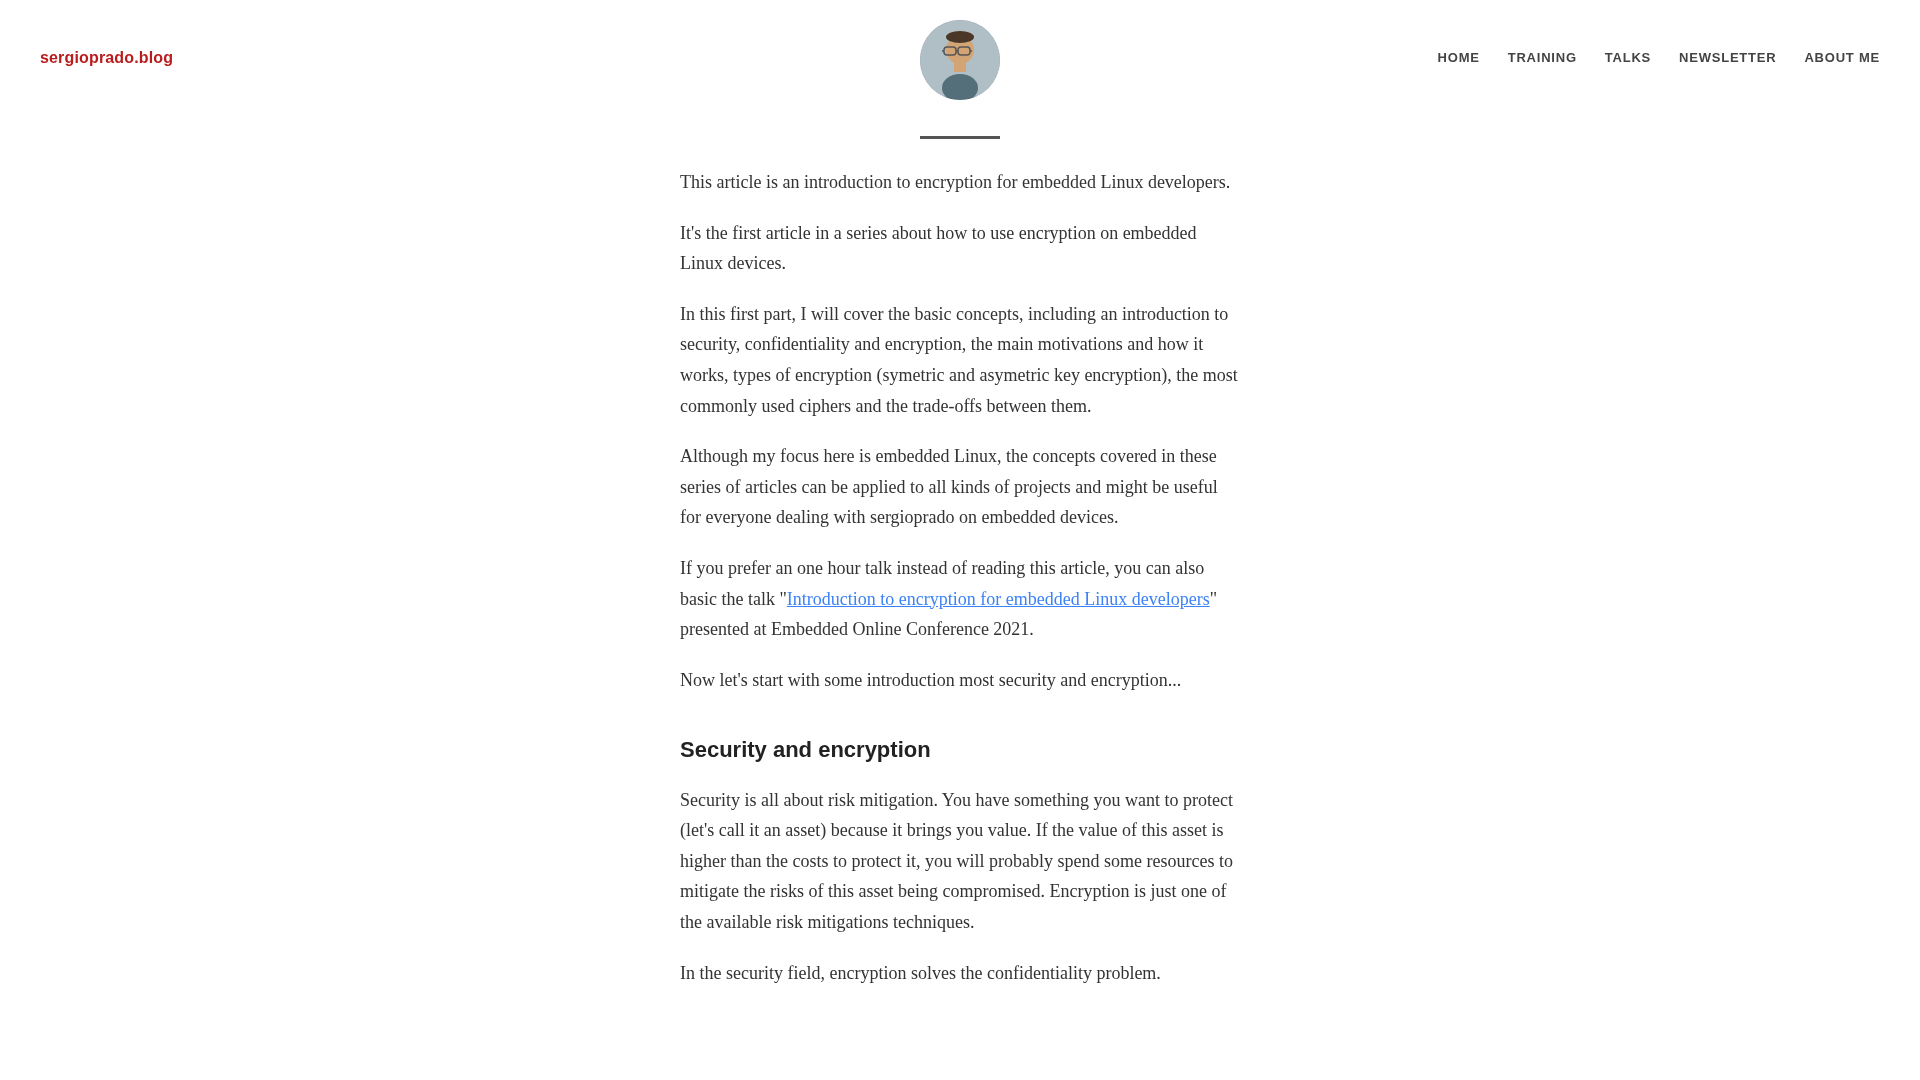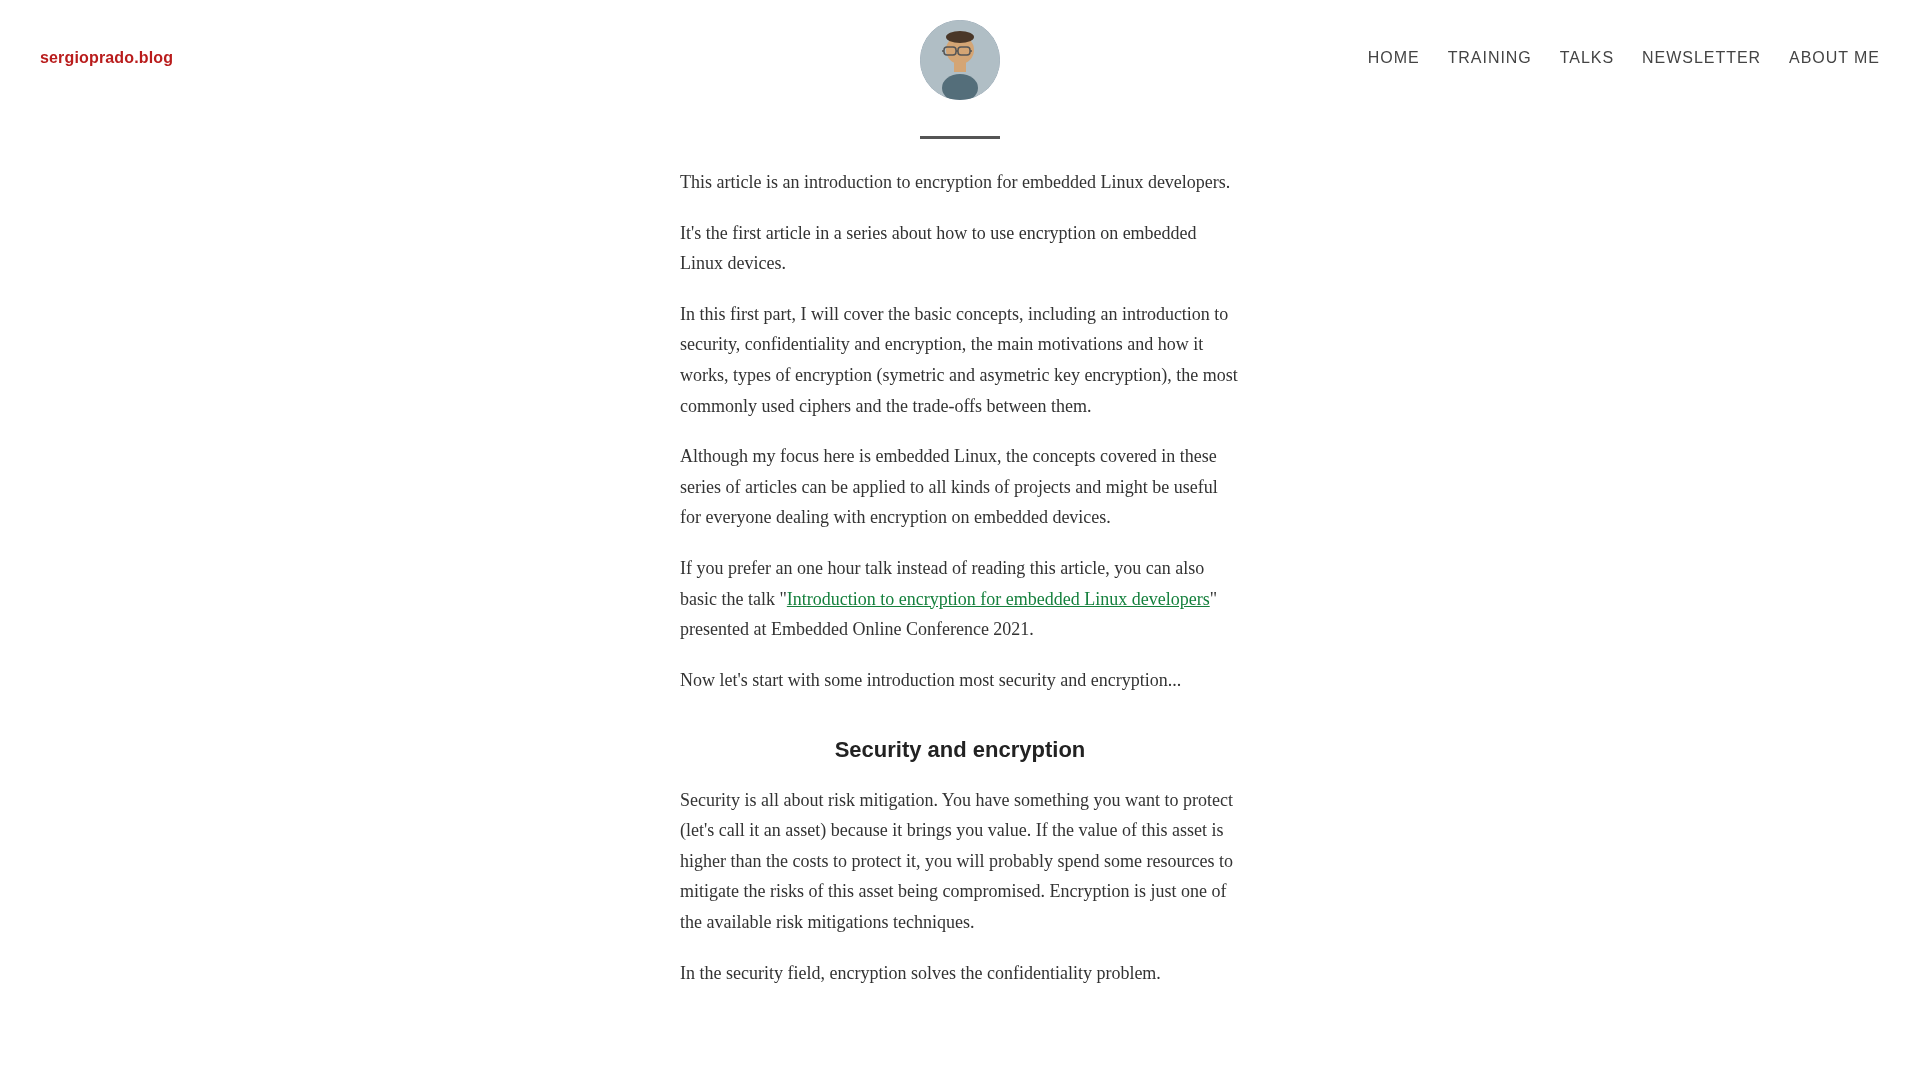--- a/index.html
+++ b/index.html
@@ -40,22 +40,22 @@
       position: absolute;
       right: 40px;
       display: flex;
       gap: 28px;
       align-items: center;
     }
 
     nav a {
       text-decoration: none;
       font-family: Arial, Helvetica, sans-serif;
-      font-size: 16px;
-      font-weight: 400;
+      font-size: 13px;
+      font-weight: 700;
       color: #444444;
       letter-spacing: 0.06em;
       text-transform: uppercase;
     }
 
     .avatar-container {
       display: flex;
       justify-content: center;
       margin-top: 4px;
     }
@@ -108,25 +108,24 @@
       line-height: 1.7;
     }
 
     .article-body h2 {
       font-family: Arial, Helvetica, sans-serif;
       font-size: 22px;
       font-weight: 700;
       color: #222222;
       margin-top: 36px;
       margin-bottom: 16px;
-      text-align: center;
     }
 
     a.inline-link {
-      color: #15803d;
+      color: #3b82f6;
       text-decoration: underline;
     }
   </style>
 </head>
 <body>
 
 <header>
   <a class="site-title" href="#">sergioprado.blog</a>
 
   <div class="avatar-container">
@@ -160,21 +159,21 @@
   </nav>
 </header>
 
 <main>
   <span class="title-divider"></span>
 
   <div class="article-body">
     <p>This article is an introduction to encryption for embedded Linux developers.</p>
     <p>It's the first article in a series about how to use encryption on embedded Linux devices.</p>
     <p>In this first part, I will cover the basic concepts, including an introduction to security, confidentiality and encryption, the main motivations and how it works, types of encryption (symetric and asymetric key encryption), the most commonly used ciphers and the trade-offs between them.</p>
-    <p>Although my focus here is embedded Linux, the concepts covered in these series of articles can be applied to all kinds of projects and might be useful for everyone dealing with encryption on embedded devices.</p>
+    <p>Although my focus here is embedded Linux, the concepts covered in these series of articles can be applied to all kinds of projects and might be useful for everyone dealing with sergioprado on embedded devices.</p>
     <p>
       <span>If you prefer an one hour talk instead of reading this article, you can also basic the talk "</span><a class="inline-link" href="#">Introduction to encryption for embedded Linux developers</a><span>" presented at Embedded Online Conference 2021.</span>
     </p>
     <p>Now let's start with some introduction most security and encryption...</p>
 
     <h2>Security and encryption</h2>
 
     <p>Security is all about risk mitigation. You have something you want to protect (let's call it an asset) because it brings you value. If the value of this asset is higher than the costs to protect it, you will probably spend some resources to mitigate the risks of this asset being compromised. Encryption is just one of the available risk mitigations techniques.</p>
 
     <p>

